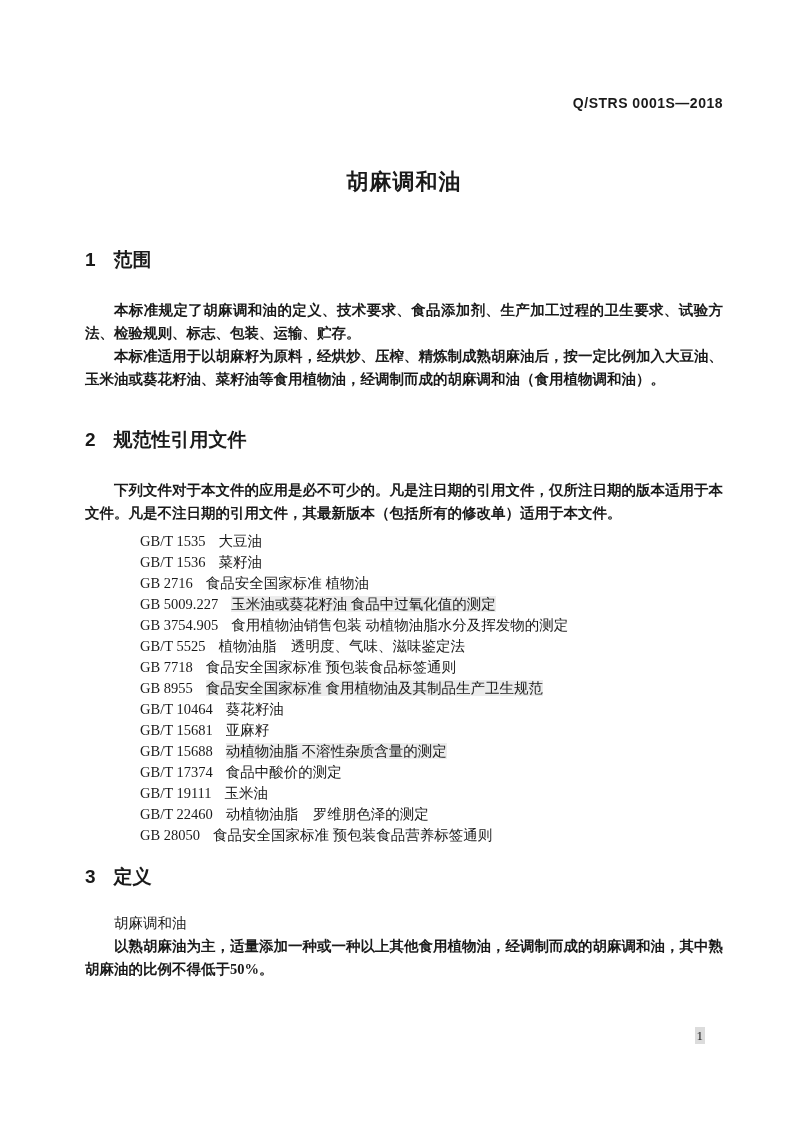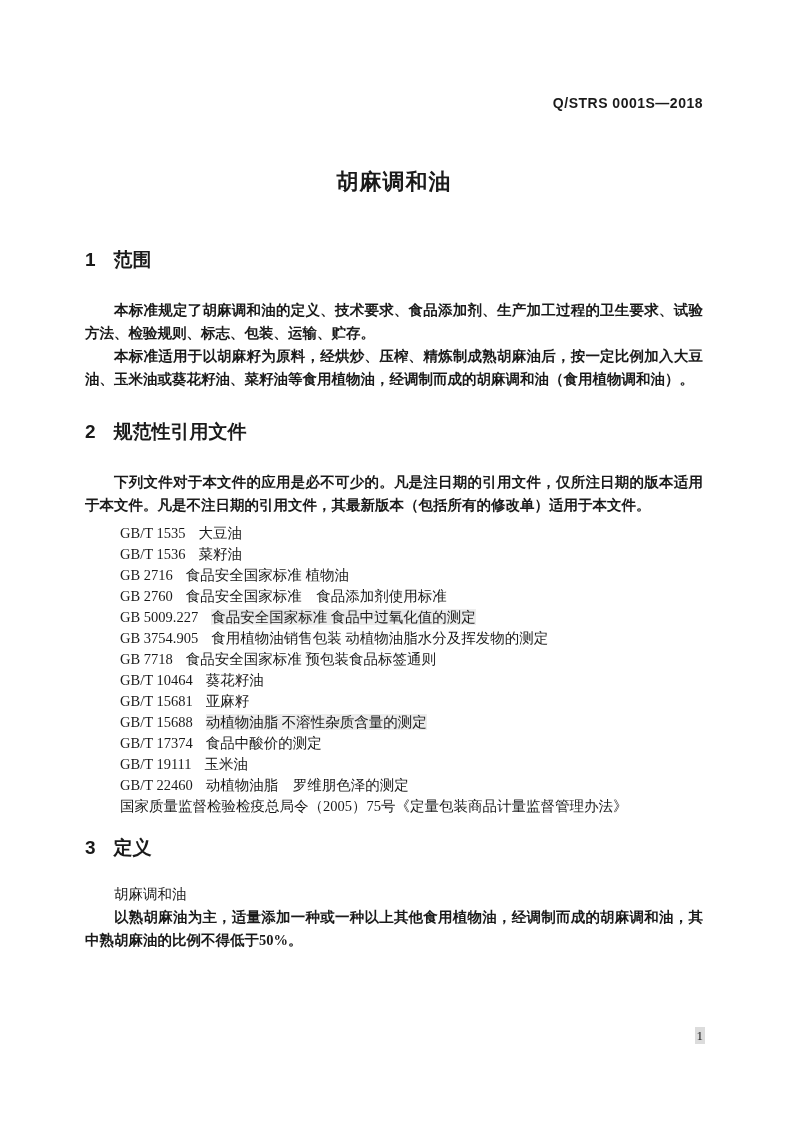--- a/index.html
+++ b/index.html
@@ -6,21 +6,21 @@
   html, body { background: #ffffff; }
   .page {
     position: relative;
     width: 793px;
     height: 1122px;
     margin: 0 auto;
     background: #ffffff;
     color: #1a1a1a;
     font-family: "Liberation Serif", "DejaVu Serif", serif;
     font-size: 14.5px;
-    padding: 0 90px 0 85px;
+    padding: 0 70px 0 85px;
     overflow: hidden;
   }
   .doc-number {
     padding-top: 95px;
     text-align: right;
     font-family: "Liberation Sans", "DejaVu Sans", sans-serif;
     font-weight: bold;
     font-size: 14px;
     letter-spacing: 0.5px;
   }
@@ -32,37 +32,37 @@
     font-size: 22px;
     letter-spacing: 1px;
   }
   .sec-heading {
     font-family: "Liberation Sans", "DejaVu Sans", sans-serif;
     font-weight: bold;
     font-size: 19px;
   }
   .sec-heading .sec-num { margin-right: 18px; }
   #sec1-heading { margin: 50px 0 26px 0; }
-  #sec2-heading { margin: 28px 0 26px 0; }
+  #sec2-heading { margin: 36px 0 26px 0; }
   #sec3-heading { margin: 18px 0 22px 0; }
   .para {
     line-height: 23px;
     text-indent: 2em;
     text-align: justify;
     font-weight: bold;
   }
   .ref-list {
     margin-top: 6px;
     padding-left: 35px;
   }
   .ref-item {
     line-height: 21px;
     white-space: nowrap;
   }
-  .ref-code { margin-right: 13px; }
+  .ref-code { margin-right: 13px; margin-left: 20px; }
   .ref-title.hl { background: var(--hl, #ededed); }
   .term-line {
     line-height: 23px;
     text-indent: 2em;
   }
   .page-number {
     position: absolute;
     right: 88px;
     top: 1027px;
     font-size: 13px;
@@ -88,31 +88,32 @@
 
   <h2 class="sec-heading" id="sec2-heading">
     <span class="sec-num">2</span><span>规范性引用文件</span>
   </h2>
   <p class="para">下列文件对于本文件的应用是必不可少的。凡是注日期的引用文件，仅所注日期的版本适用于本文件。凡是不注日期的引用文件，其最新版本（包括所有的修改单）适用于本文件。</p>
 
   <div class="ref-list">
       <div class="ref-item"><span class="ref-code">GB/T 1535</span><span class="ref-title">大豆油</span></div>
       <div class="ref-item"><span class="ref-code">GB/T 1536</span><span class="ref-title">菜籽油</span></div>
       <div class="ref-item"><span class="ref-code">GB 2716</span><span class="ref-title">食品安全国家标准 植物油</span></div>
-      <div class="ref-item"><span class="ref-code">GB 2760</span><span class="ref-title">食品安全国家标准　食品添加剂使用标准</span></div>
-      <div class="ref-item"><span class="ref-code">GB 5009.227</span><span class="ref-title hl">食品安全国家标准 食品中过氧化值的测定</span></div>
+      <div class="ref-item"><span class="ref-code">GB 5009.227</span><span class="ref-title hl">玉米油或葵花籽油 食品中过氧化值的测定</span></div>
       <div class="ref-item"><span class="ref-code">GB 3754.905</span><span class="ref-title">食用植物油销售包装 动植物油脂水分及挥发物的测定</span></div>
+      <div class="ref-item"><span class="ref-code">GB/T 5525</span><span class="ref-title">植物油脂　透明度、气味、滋味鉴定法</span></div>
       <div class="ref-item"><span class="ref-code">GB 7718</span><span class="ref-title">食品安全国家标准 预包装食品标签通则</span></div>
+      <div class="ref-item"><span class="ref-code">GB 8955</span><span class="ref-title hl">食品安全国家标准 食用植物油及其制品生产卫生规范</span></div>
       <div class="ref-item"><span class="ref-code">GB/T 10464</span><span class="ref-title">葵花籽油</span></div>
       <div class="ref-item"><span class="ref-code">GB/T 15681</span><span class="ref-title">亚麻籽</span></div>
       <div class="ref-item"><span class="ref-code">GB/T 15688</span><span class="ref-title hl">动植物油脂 不溶性杂质含量的测定</span></div>
       <div class="ref-item"><span class="ref-code">GB/T 17374</span><span class="ref-title">食品中酸价的测定</span></div>
       <div class="ref-item"><span class="ref-code">GB/T 19111</span><span class="ref-title">玉米油</span></div>
       <div class="ref-item"><span class="ref-code">GB/T 22460</span><span class="ref-title">动植物油脂　罗维朋色泽的测定</span></div>
-      <div class="ref-item"><span class="ref-title">国家质量监督检验检疫总局令（2005）75号《定量包装商品计量监督管理办法》</span></div>
+      <div class="ref-item"><span class="ref-code">GB 28050</span><span class="ref-title">食品安全国家标准 预包装食品营养标签通则</span></div>
     </div>
 
   <h2 class="sec-heading" id="sec3-heading">
     <span class="sec-num">3</span><span>定义</span>
   </h2>
   <div class="term-line">胡麻调和油</div>
   <p class="para">以熟胡麻油为主，适量添加一种或一种以上其他食用植物油，经调制而成的胡麻调和油，其中熟胡麻油的比例不得低于50%。</p>
 
   <div class="page-number">1</div>
 

